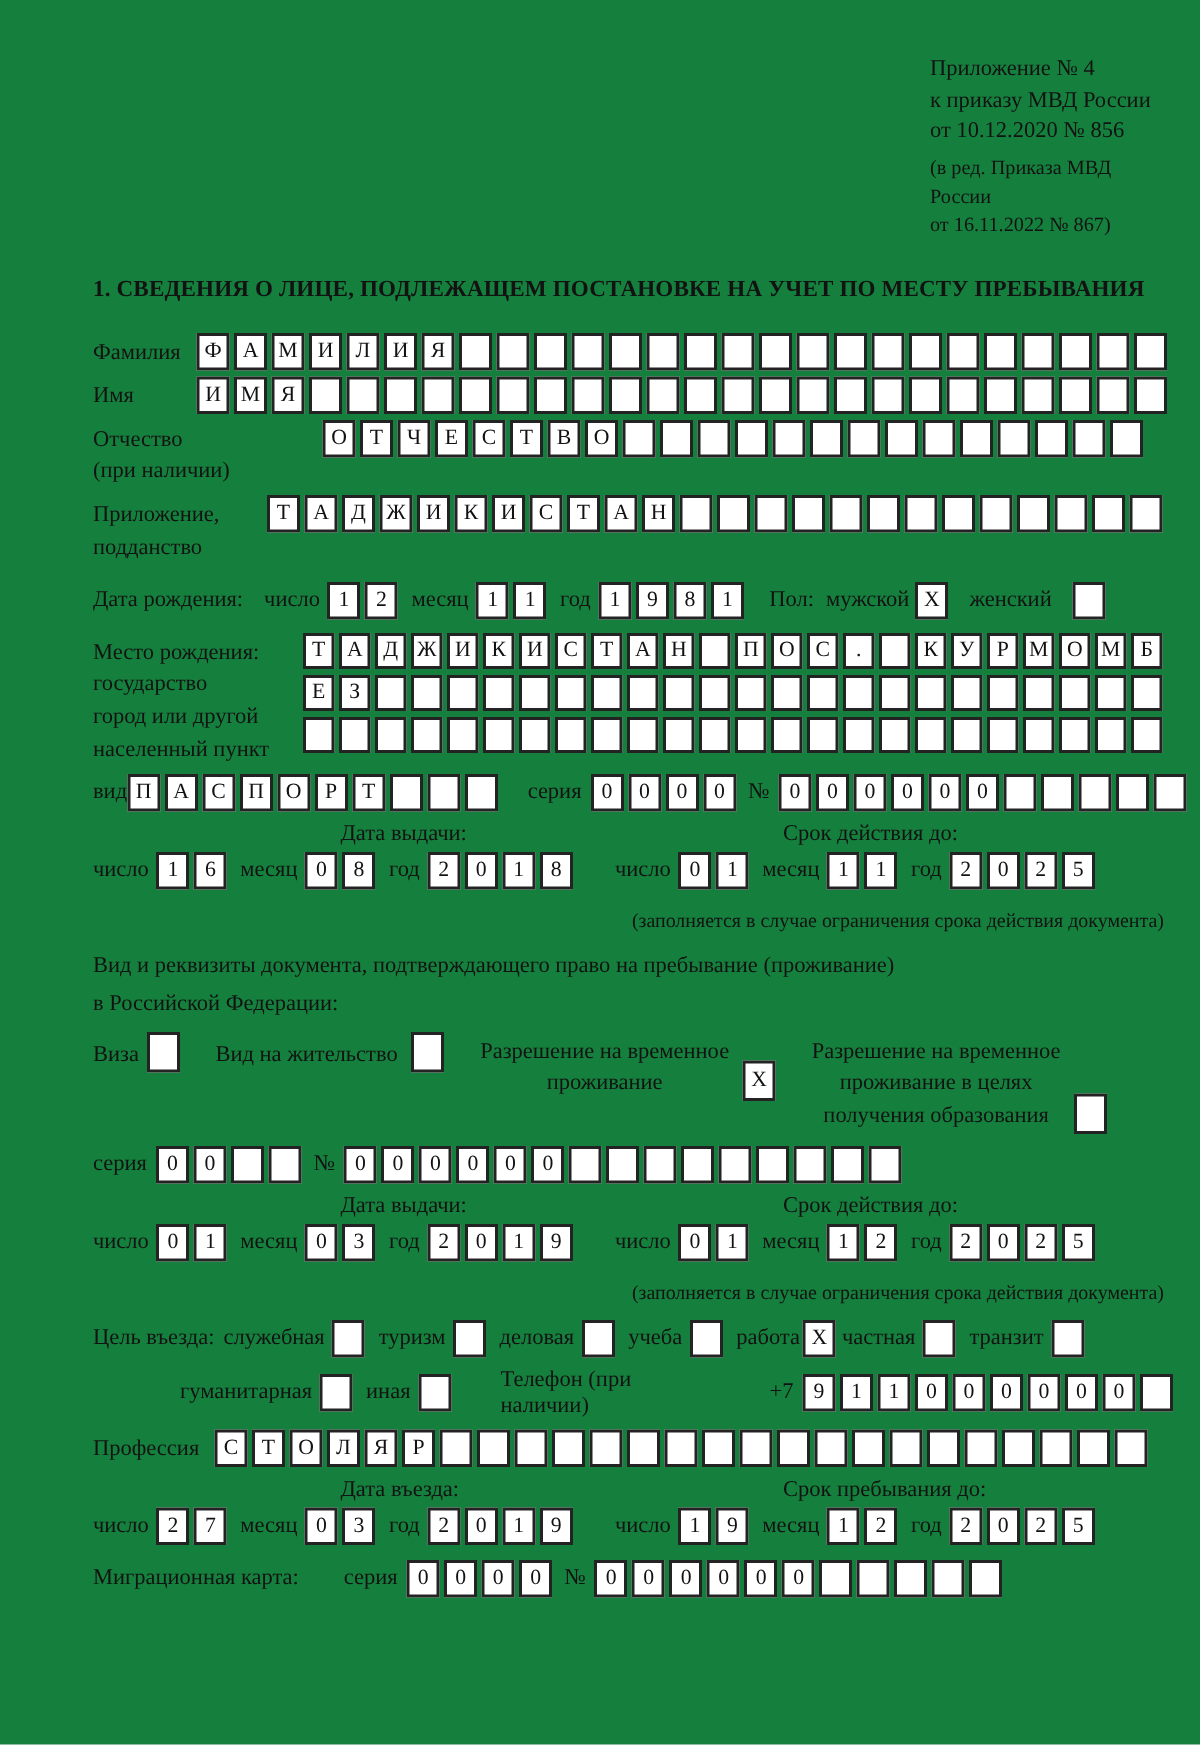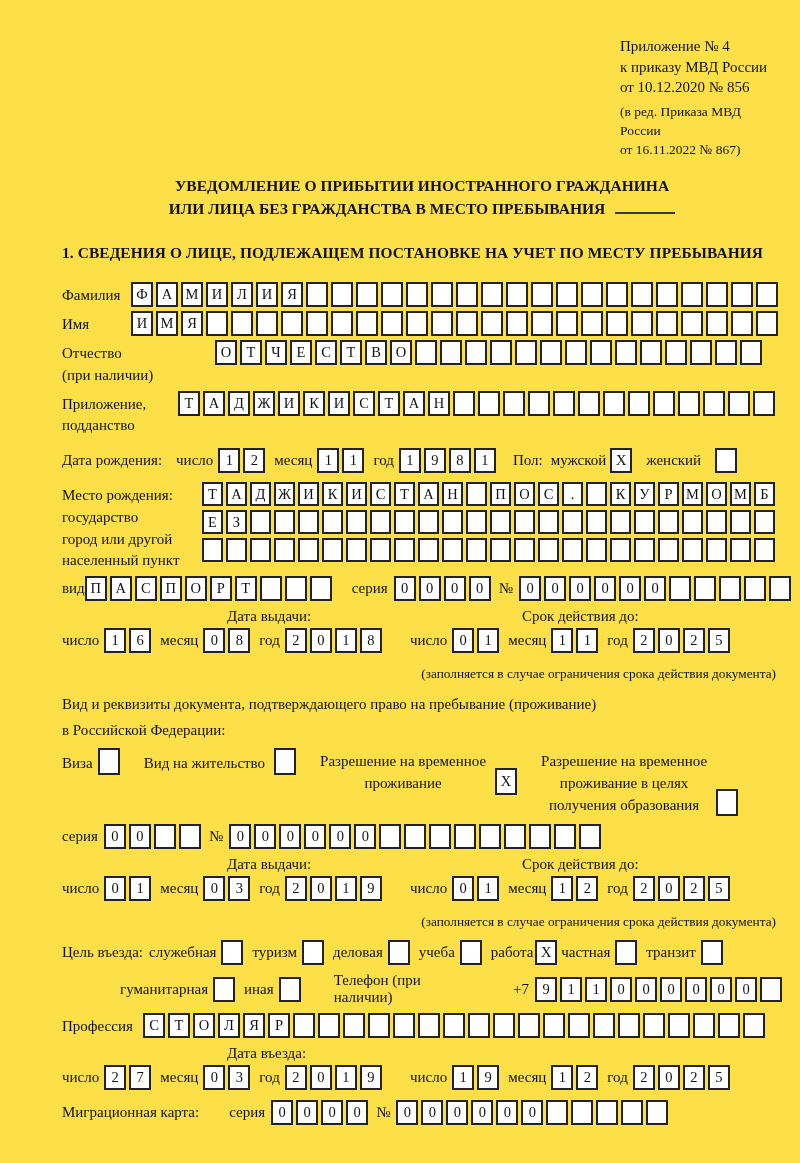--- a/index.html
+++ b/index.html
@@ -1,21 +1,21 @@
 <!DOCTYPE html>
 <html><head>
 <meta charset="utf-8">
 <style>
   * { box-sizing: border-box; margin: 0; padding: 0; }
   html, body { background: #e9e9e9; }
   .page {
     position: relative;
     width: 800px; height: 1163px;
     margin: 0 auto;
-    background: #fde047;
+    background: #15803d;
     color: #121212;
     font-family: "Liberation Serif", serif;
     overflow: hidden;
   }
   .content { padding: 36px 18px 0 62px; width: 800px; }
 
   
   .hdr-block { margin-left: 558px; font-size: 15px; line-height: 1.38; }
   .hdr-sub { margin-top: 5px; font-size: 13.5px; line-height: 1.4; }
   .forma { margin-top: 14px; text-align: right; padding-right: 16px; font-weight: bold; font-size: 16px; }
@@ -86,26 +86,20 @@
     <div class="hdr-block">
       <div>Приложение № 4</div>
       <div>к приказу МВД России</div>
       <div>от 10.12.2020 № 856</div>
       <div class="hdr-sub">
         <div>(в ред. Приказа МВД России</div>
         <div>от 16.11.2022 № 867)</div>
       </div>
     </div>
 
-    <div class="title">
-      <div>УВЕДОМЛЕНИЕ О ПРИБЫТИИ ИНОСТРАННОГО ГРАЖДАНИНА</div>
-      <div>
-        <span>ИЛИ ЛИЦА БЕЗ ГРАЖДАНСТВА В МЕСТО ПРЕБЫВАНИЯ</span><span class="blank-line"></span>
-      </div>
-    </div>
 
     <div class="sec-heading">1. СВЕДЕНИЯ О ЛИЦЕ, ПОДЛЕЖАЩЕМ ПОСТАНОВКЕ НА УЧЕТ ПО МЕСТУ ПРЕБЫВАНИЯ</div>
 
     <div class="frow" style="margin-top:20px;">
       <div class="flabel" style="width:69px;">Фамилия</div>
       <div class="boxes">
           <span class="box">Ф</span>
           <span class="box">А</span>
           <span class="box">М</span>
           <span class="box">И</span>
@@ -667,20 +661,21 @@
           <span class="box"></span>
           <span class="box"></span>
           <span class="box"></span>
           <span class="box"></span>
           <span class="box"></span>
         </div>
     </div>
 
     <div class="half-row">
       <div class="half-l lbl">Дата въезда:</div>
+      <div class="half-r lbl">Срок пребывания до:</div>
     </div>
     <div class="half-row date-vals">
       <div class="half-l">
         <span class="dgroup">
             <span>число</span>
             <span class="boxes">
               <span class="box">2</span>
               <span class="box">7</span>
             </span>
           </span>

